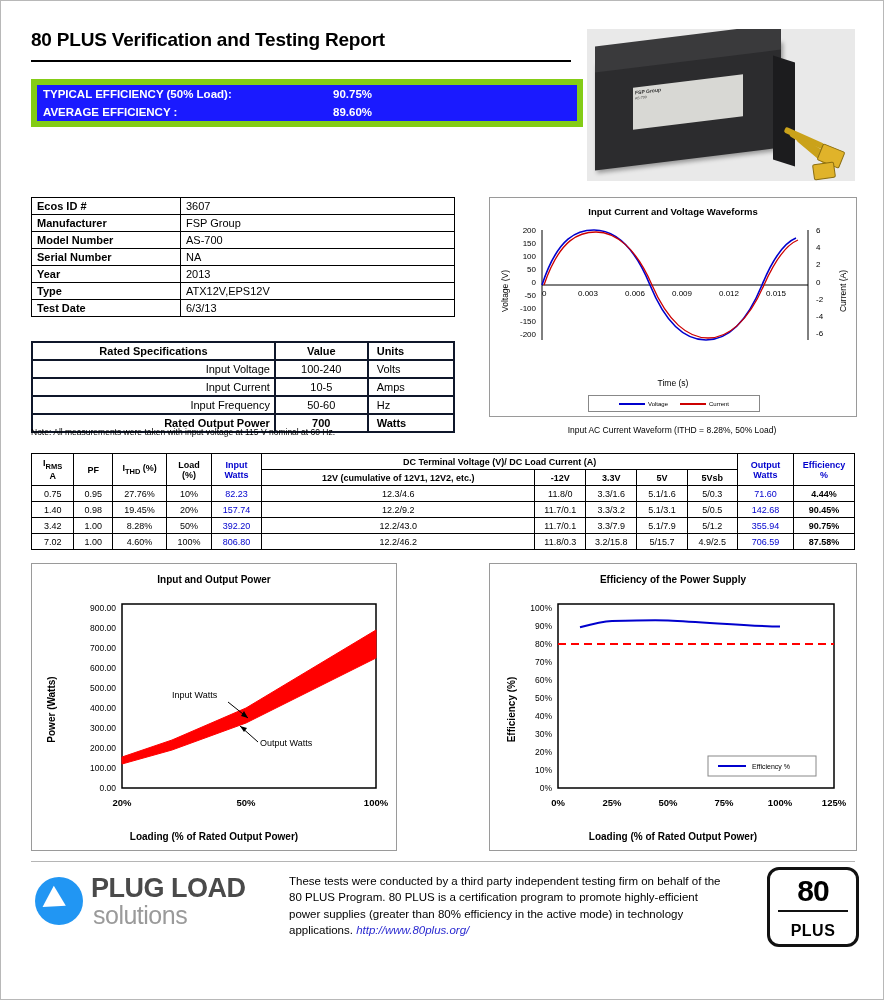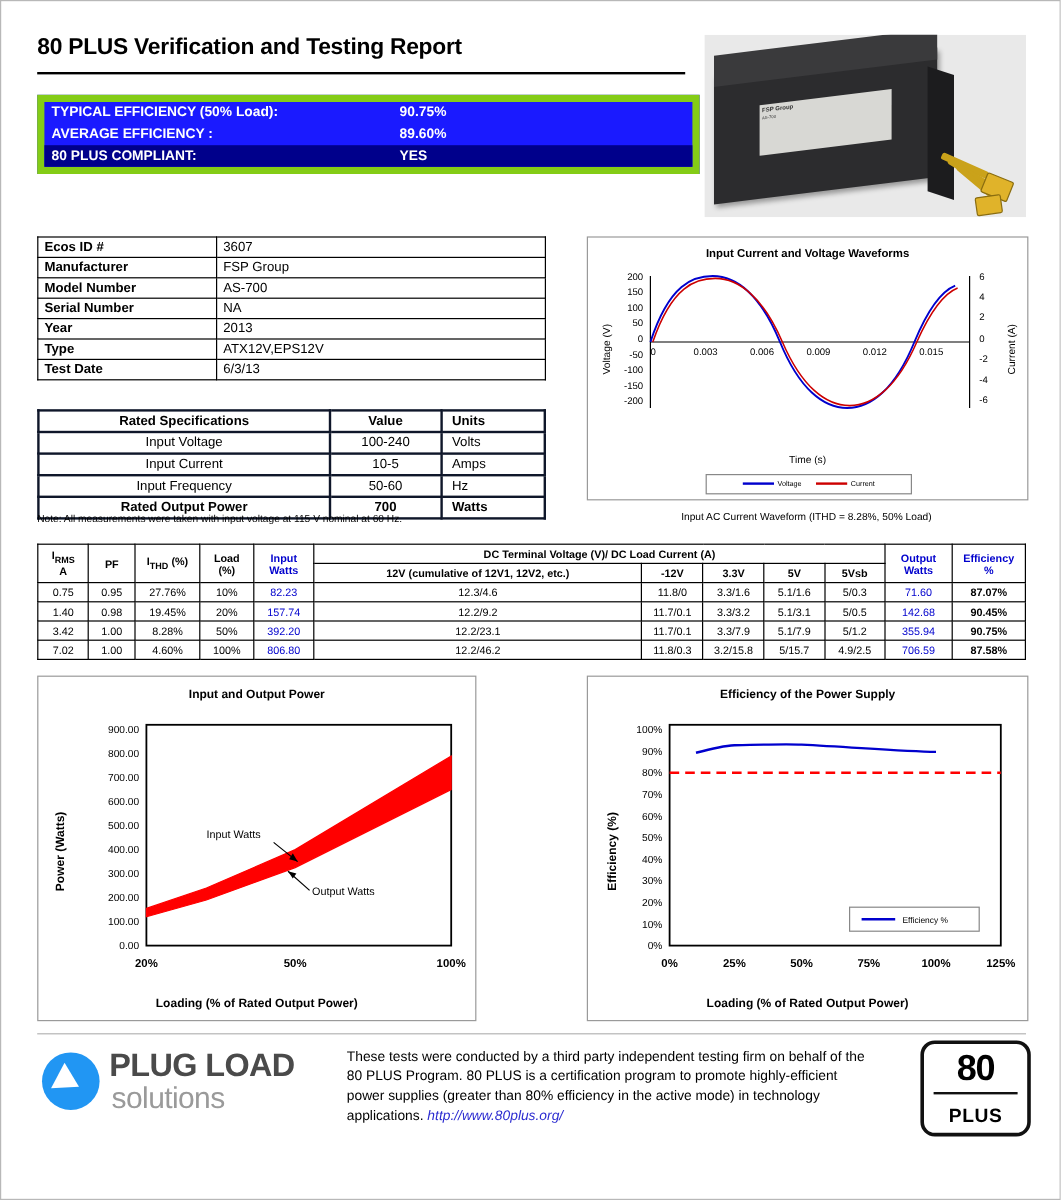--- a/index.html
+++ b/index.html
@@ -78,21 +78,21 @@
     border:1px solid #000;height:16px;padding:0 5px;
   }
   .info-table td.k{width:138px;font-weight:bold;}
   
   .rated{
     position:absolute;left:30px;top:340px;width:424px;
     border-collapse:collapse;font-size:11px;text-align:center;
   }
   .rated th,.rated td{border:2px solid #0f172a;height:16px;padding:0 4px;}
   .rated th{font-weight:bold;}
-  .rated td.c1{width:254px;}
+  .rated td.c1{width:254px;text-align:right;}
   .rated td.c2{width:90px;}
   .rated td.c3{width:78px;text-align:left;padding-left:8px;}
   .rated th.c3{text-align:left;padding-left:8px;}
   .rated tr.bold td{font-weight:bold;}
   .note{
     position:absolute;left:30px;top:426px;width:470px;font-size:8.5px;
   }
   
   .wavebox{
     position:absolute;left:488px;top:196px;width:366px;height:218px;
@@ -193,24 +193,20 @@
   <div class="title-rule"></div>
 
   <div class="summary">
     <div class="row">
       <div class="lab">TYPICAL EFFICIENCY (50% Load):</div>
       <div class="val">90.75%</div>
     </div>
     <div class="row">
       <div class="lab">AVERAGE EFFICIENCY :</div>
       <div class="val">89.60%</div>
-    </div>
-    <div class="row dark">
-      <div class="lab">80 PLUS COMPLIANT:</div>
-      <div class="val">YES</div>
     </div>
   </div>
 
   <div class="photo">
     <div class="bg"></div>
     <div class="psu-body"></div>
     <div class="psu-top"></div>
     <div class="psu-side"></div>
     <div class="psu-label">
       <span class="lg">FSP Group</span><br>
@@ -363,21 +359,21 @@
       <td>0.95</td>
       <td>27.76%</td>
       <td>10%</td>
       <td class="blue-n">82.23</td>
       <td>12.3/4.6</td>
       <td>11.8/0</td>
       <td>3.3/1.6</td>
       <td>5.1/1.6</td>
       <td>5/0.3</td>
       <td class="blue-n">71.60</td>
-      <td style="font-weight:bold">87.07%</td>
+      <td style="font-weight:bold">4.44%</td>
     </tr>
     <tr>
       <td>1.40</td>
       <td>0.98</td>
       <td>19.45%</td>
       <td>20%</td>
       <td class="blue-n">157.74</td>
       <td>12.2/9.2</td>
       <td>11.7/0.1</td>
       <td>3.3/3.2</td>
@@ -385,21 +381,21 @@
       <td>5/0.5</td>
       <td class="blue-n">142.68</td>
       <td style="font-weight:bold">90.45%</td>
     </tr>
     <tr>
       <td>3.42</td>
       <td>1.00</td>
       <td>8.28%</td>
       <td>50%</td>
       <td class="blue-n">392.20</td>
-      <td>12.2/23.1</td>
+      <td>12.2/43.0</td>
       <td>11.7/0.1</td>
       <td>3.3/7.9</td>
       <td>5.1/7.9</td>
       <td>5/1.2</td>
       <td class="blue-n">355.94</td>
       <td style="font-weight:bold">90.75%</td>
     </tr>
     <tr>
       <td>7.02</td>
       <td>1.00</td>

